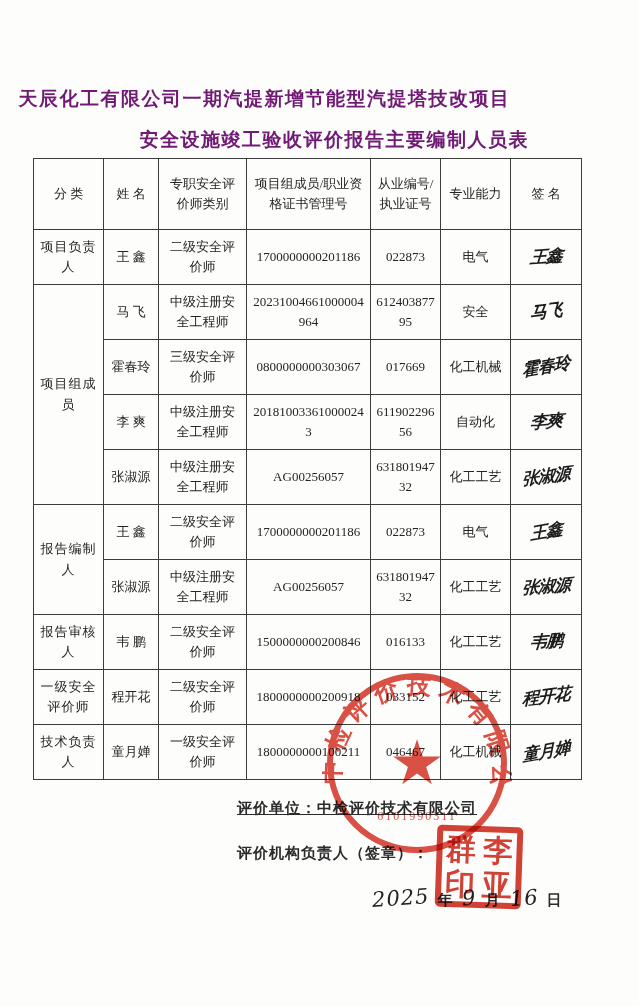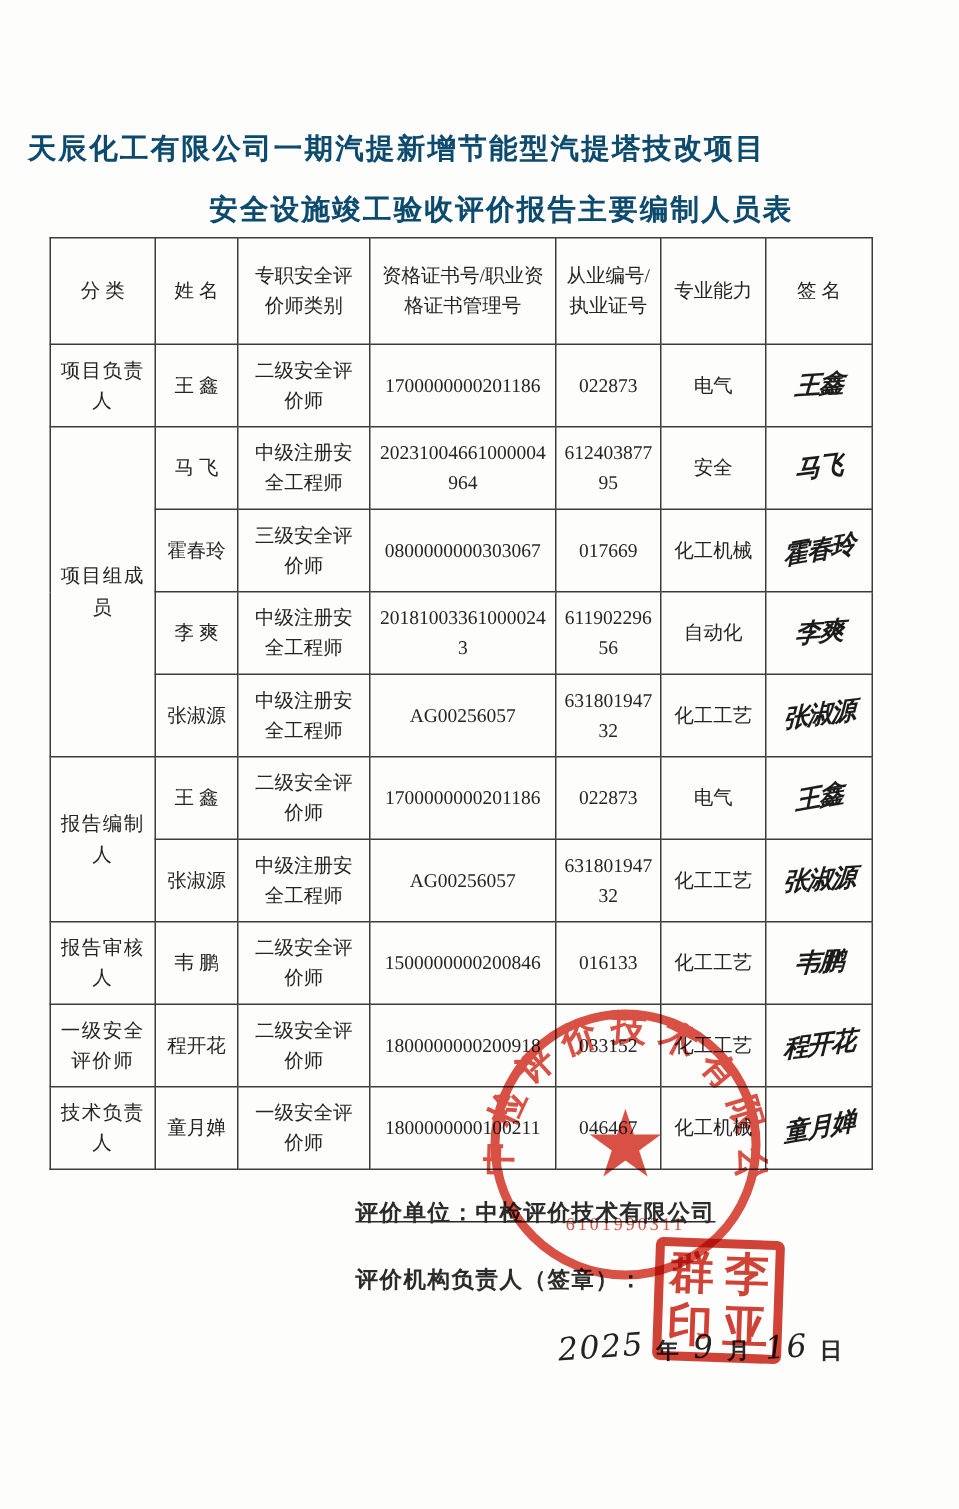--- a/index.html
+++ b/index.html
@@ -4,21 +4,21 @@
 <style>
   html,body{margin:0;padding:0;}
   body{
     width:639px;height:1006px;position:relative;overflow:hidden;
     background:#fdfdfc;
     font-family:"Liberation Serif","DejaVu Serif",serif;
     color:#262626;
   }
   .title{
     position:absolute;left:0;width:529px;text-align:center;
-    font-size:19px;font-weight:bold;letter-spacing:1.5px;color:#0c4a6e;
+    font-size:19px;font-weight:bold;letter-spacing:1.5px;color:#701a75;
   }
   #title1{top:86px;}
   #title2{top:127px;text-align:right;}
 
   
   .tbl-wrap{position:absolute;left:33px;top:158px;width:548px;}
   table{border-collapse:collapse;table-layout:fixed;width:548px;
         font-size:13px;color:#242424;}
   th,td{
     border:1.6px solid #3c3c3c;text-align:center;vertical-align:middle;
@@ -81,21 +81,21 @@
       <col style="width:124px">
         <col style="width:70px">
         <col style="width:70px">
       <col style="width:71px">
     </colgroup>
     <thead>
         <tr id="thead-row">
           <th>分 类</th>
           <th>姓 名</th>
           <th>专职安全评价师类别</th>
-          <th>资格证书号/职业资格证书管理号</th>
+          <th>项目组成员/职业资格证书管理号</th>
           <th>从业编号/执业证号</th>
           <th>专业能力</th>
           <th>签 名</th>
         </tr>
       </thead>
     <tbody id="tbody">
         <tr>
           <td rowspan="1" class="cat">项目负责人</td>
           <td>王 鑫</td>
           <td>二级安全评价师</td>

